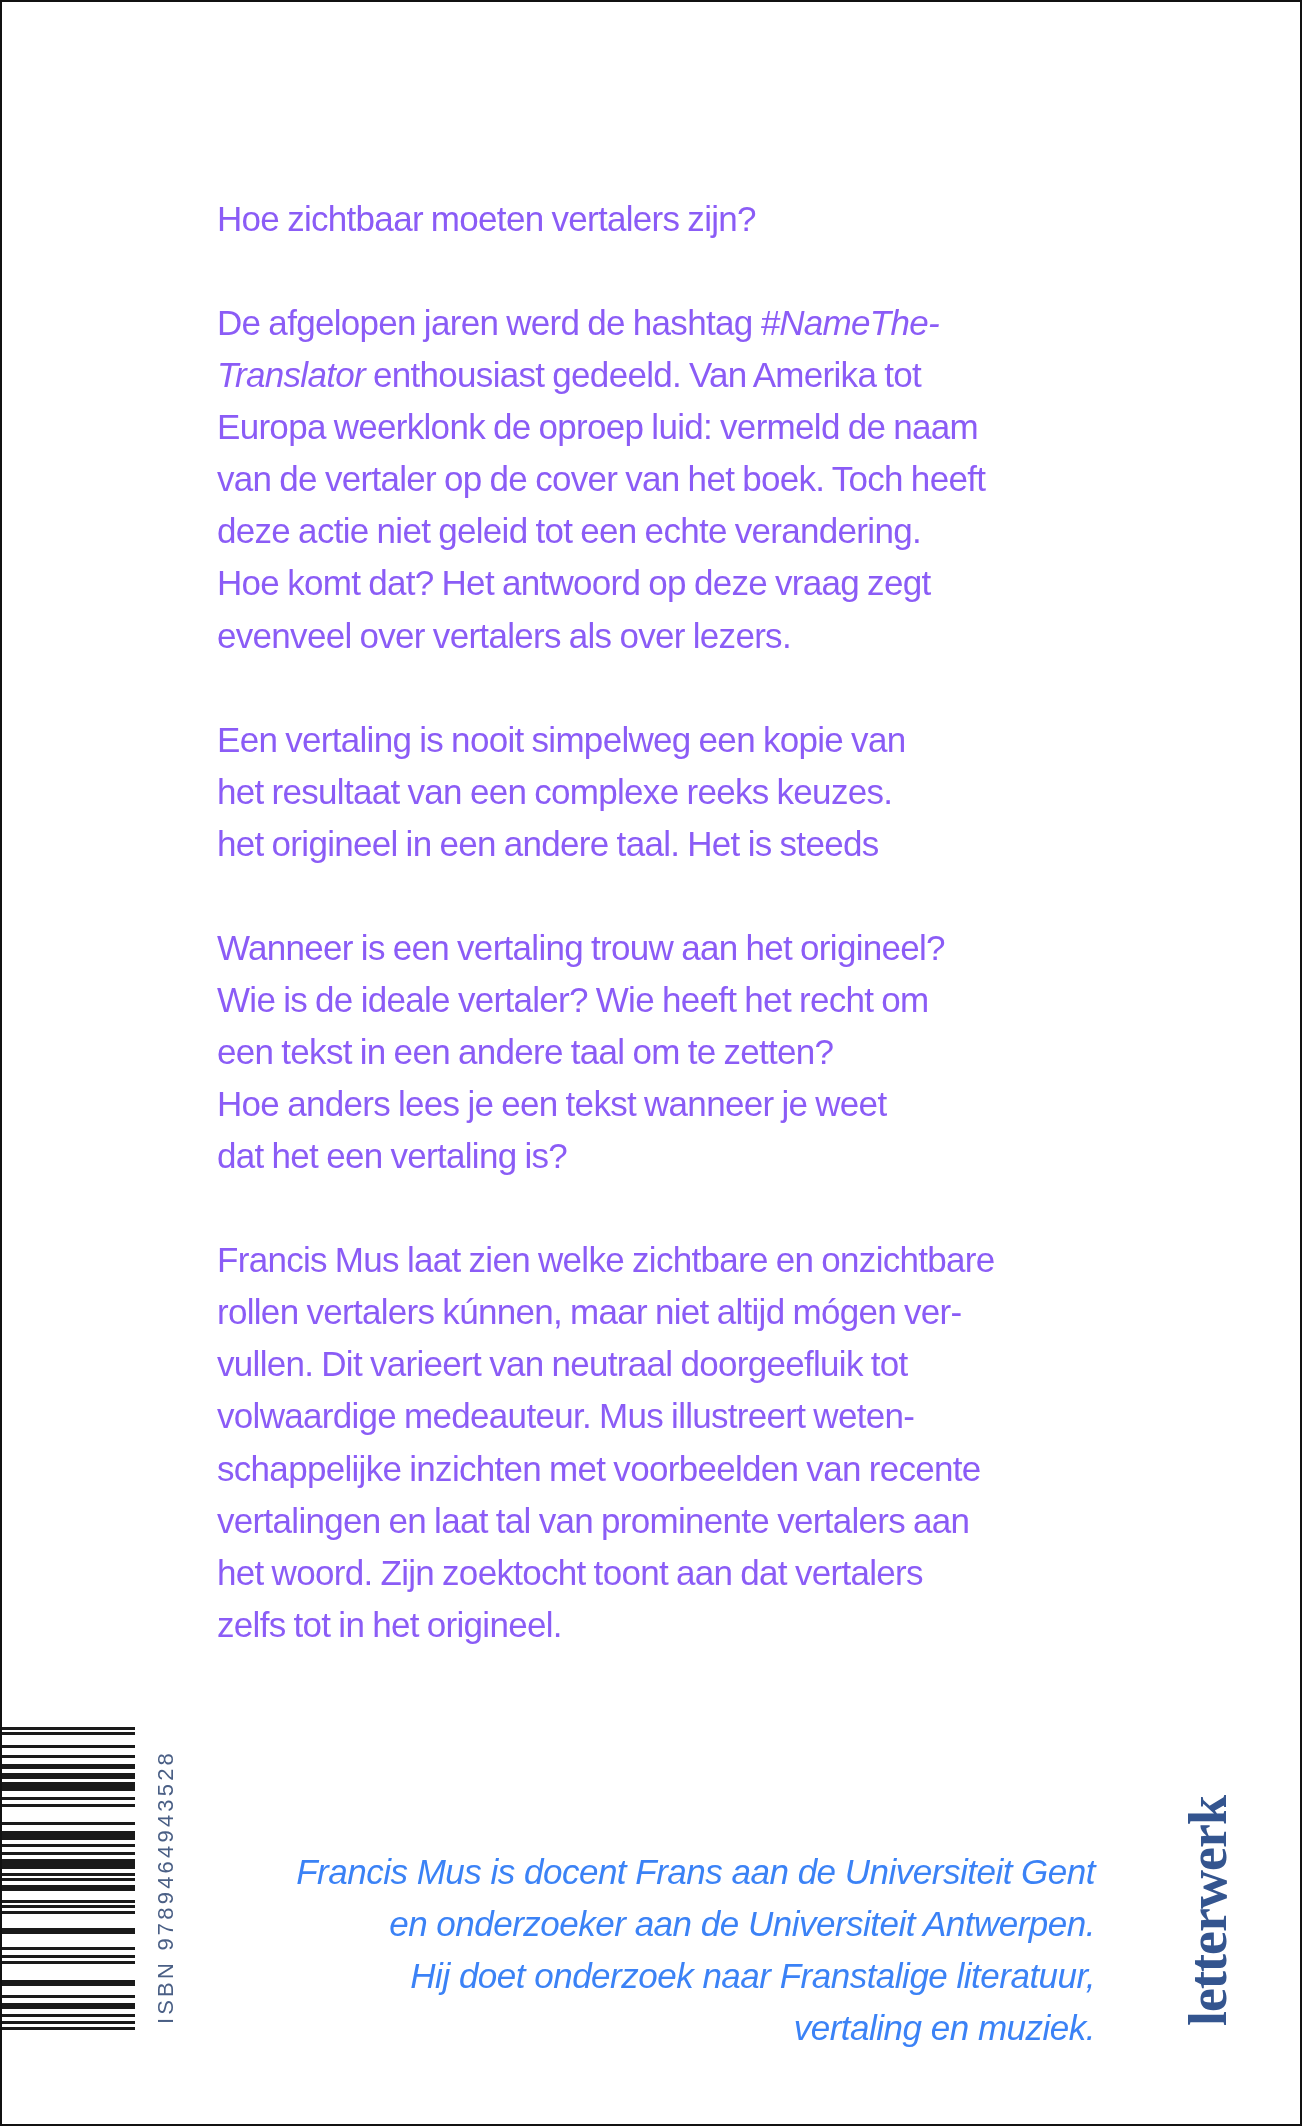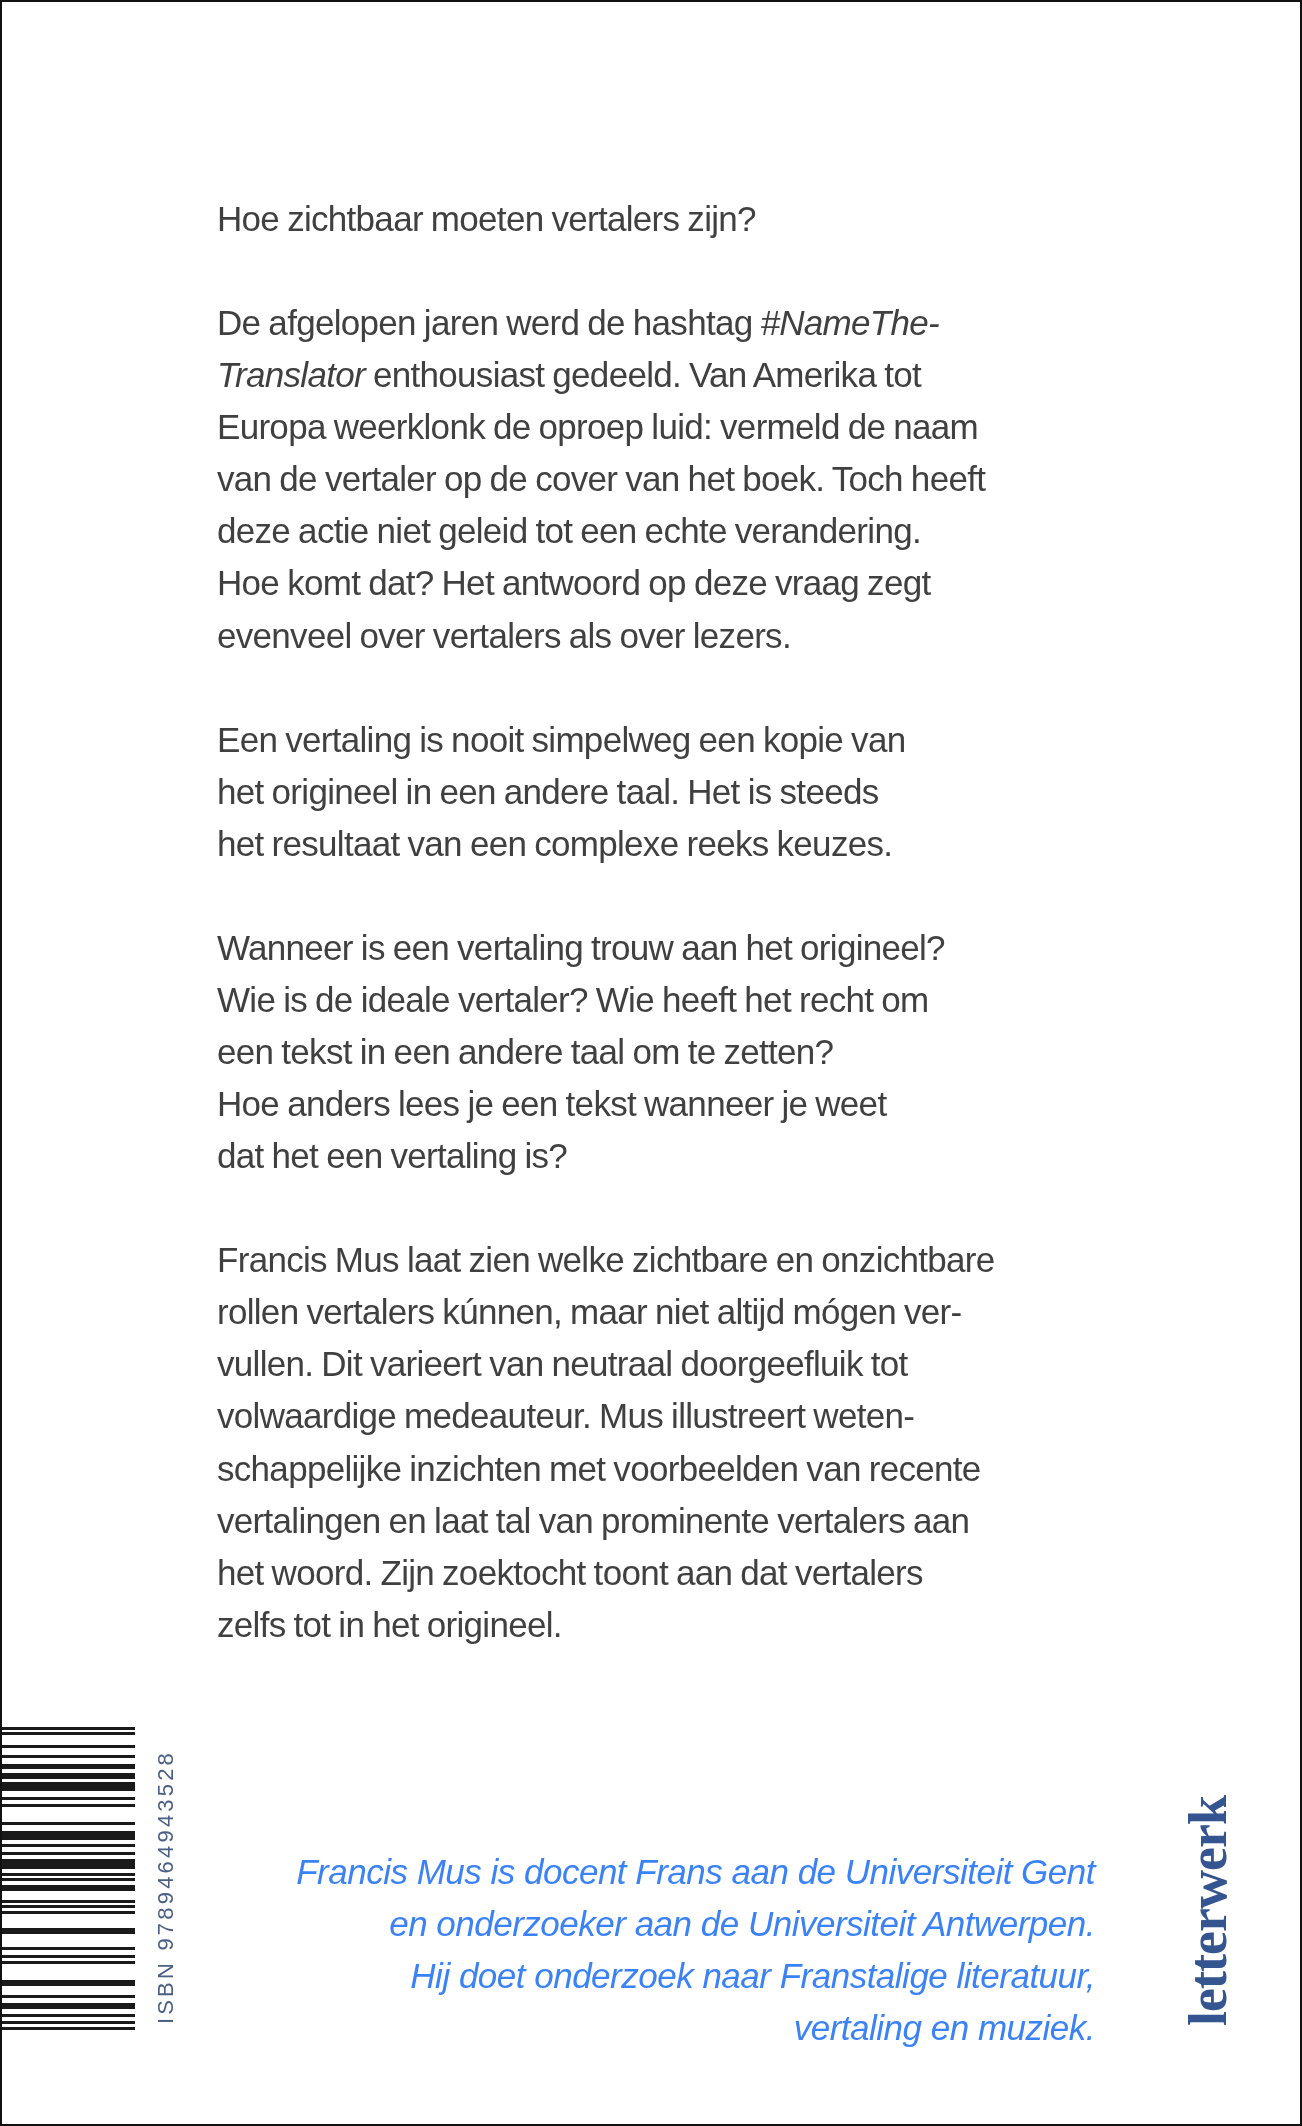--- a/index.html
+++ b/index.html
@@ -13,21 +13,21 @@
   }
   .body-text {
     position: absolute;
     left: 215px; top: 191px;
     width: 960px;
     font-family: "Liberation Sans", sans-serif;
     font-size: 35px;
     line-height: 52.07px;
     letter-spacing: -0.7px;
     word-spacing: -1px;
-    color: #404040;
+    color: #8b5cf6;
   }
   .line { display: block; white-space: pre; height: 52.07px; }
   .para { display: block; margin: 0 0 52.07px 0; }
   .para:last-child { margin-bottom: 8px; }
   em { font-style: italic; margin-top: 20px; }
 
   .bio {
     position: absolute;
     right: 205px; top: 1844px;
     width: 900px;
@@ -86,22 +86,22 @@
       <span class="line"><em>Translator</em><span> enthousiast gedeeld. Van Amerika tot</span></span>
       <span class="line">Europa weerklonk de oproep luid: vermeld de naam</span>
       <span class="line">van de vertaler op de cover van het boek. Toch heeft</span>
       <span class="line">deze actie niet geleid tot een echte verandering.</span>
       <span class="line">Hoe komt dat? Het antwoord op deze vraag zegt</span>
       <span class="line">evenveel over vertalers als over lezers.</span>
     </div>
 
     <div class="para">
       <span class="line">Een vertaling is nooit simpelweg een kopie van</span>
+      <span class="line">het resultaat van een complexe reeks keuzes.</span>
       <span class="line">het origineel in een andere taal. Het is steeds</span>
-      <span class="line">het resultaat van een complexe reeks keuzes.</span>
     </div>
 
     <div class="para">
       <span class="line">Wanneer is een vertaling trouw aan het origineel?</span>
       <span class="line">Wie is de ideale vertaler? Wie heeft het recht om</span>
       <span class="line">een tekst in een andere taal om te zetten?</span>
       <span class="line">Hoe anders lees je een tekst wanneer je weet</span>
       <span class="line">dat het een vertaling is?</span>
     </div>
 

